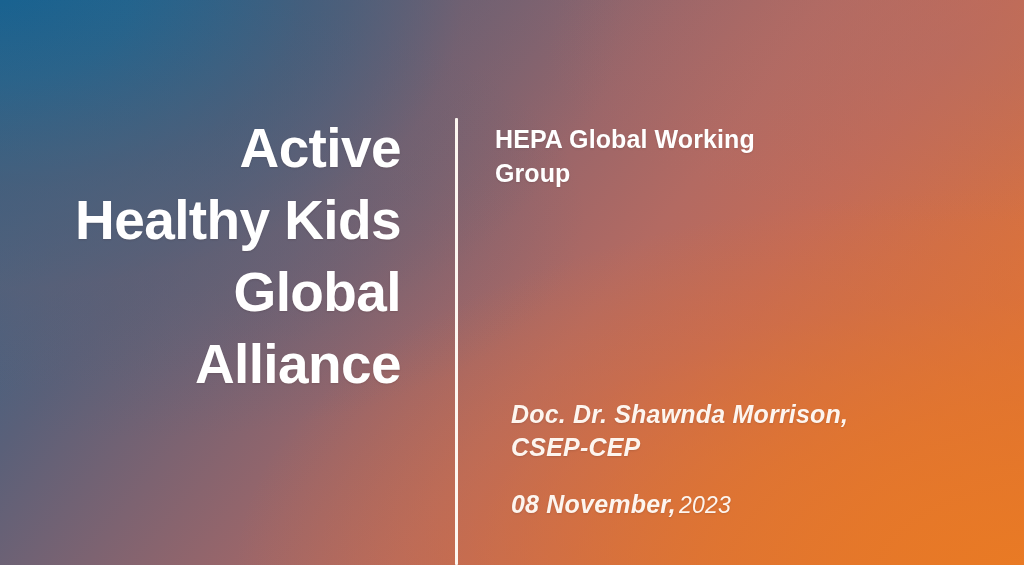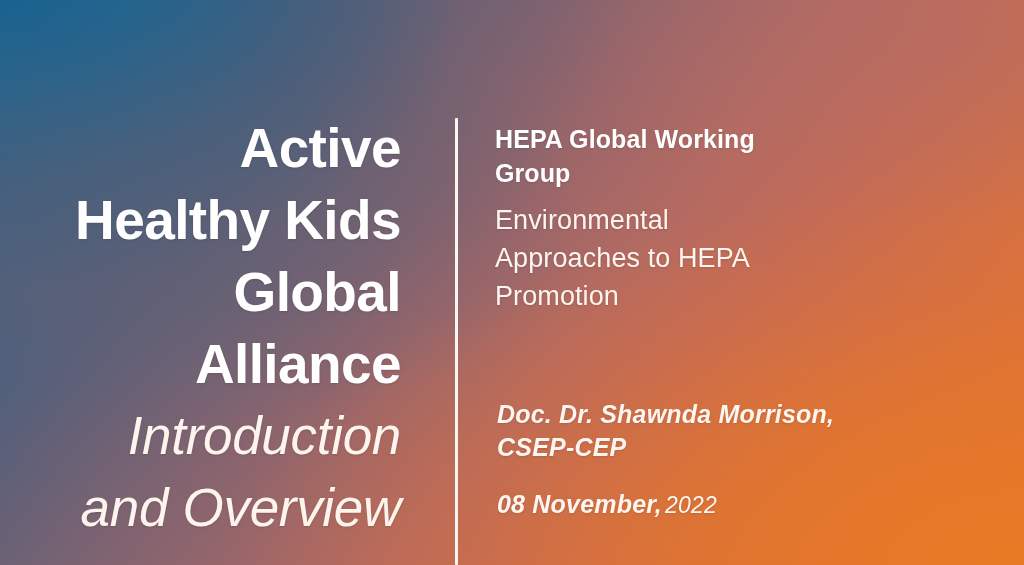--- a/index.html
+++ b/index.html
@@ -120,21 +120,21 @@
     font-weight: 400;
     line-height: 38px;
     letter-spacing: 0.1px;
     color: #fdf5ef;
     white-space: pre-line;
     text-shadow: 0 1px 2px rgba(60,40,40,0.16);
   }
 
   .presenter-block {
     position: absolute;
-    left: 2px;
+    left: 16px;
     top: 276px;
     width: 420px;
   }
 
   .presenter-name {
     margin: 0;
     font-size: 25px;
     font-weight: 700;
     font-style: italic;
     line-height: 33px;
@@ -167,34 +167,29 @@
 <div class="slide">
   <div class="content">
 
     <div class="divider"></div>
 
     <div class="left-col">
       <h1 class="brand-title">Active
 Healthy Kids
 Global
 Alliance</h1>
-      <h2 class="brand-subtitle">Introduction
-and Overview</h2>
     </div>
 
     <div class="right-col">
       <h3 class="wg-title">HEPA Global Working
 Group</h3>
-      <p class="wg-subtitle">Environmental
-Approaches to HEPA
-Promotion</p>
 
       <div class="presenter-block">
         <p class="presenter-name">Doc. Dr. Shawnda Morrison,
 CSEP-CEP</p>
         <p class="presentation-date">
-          <span>08 November,</span><span class="year">2022</span>
+          <span>08 November,</span><span class="year">2023</span>
         </p>
       </div>
     </div>
 
   </div>
 </div>
 
 </body></html>

